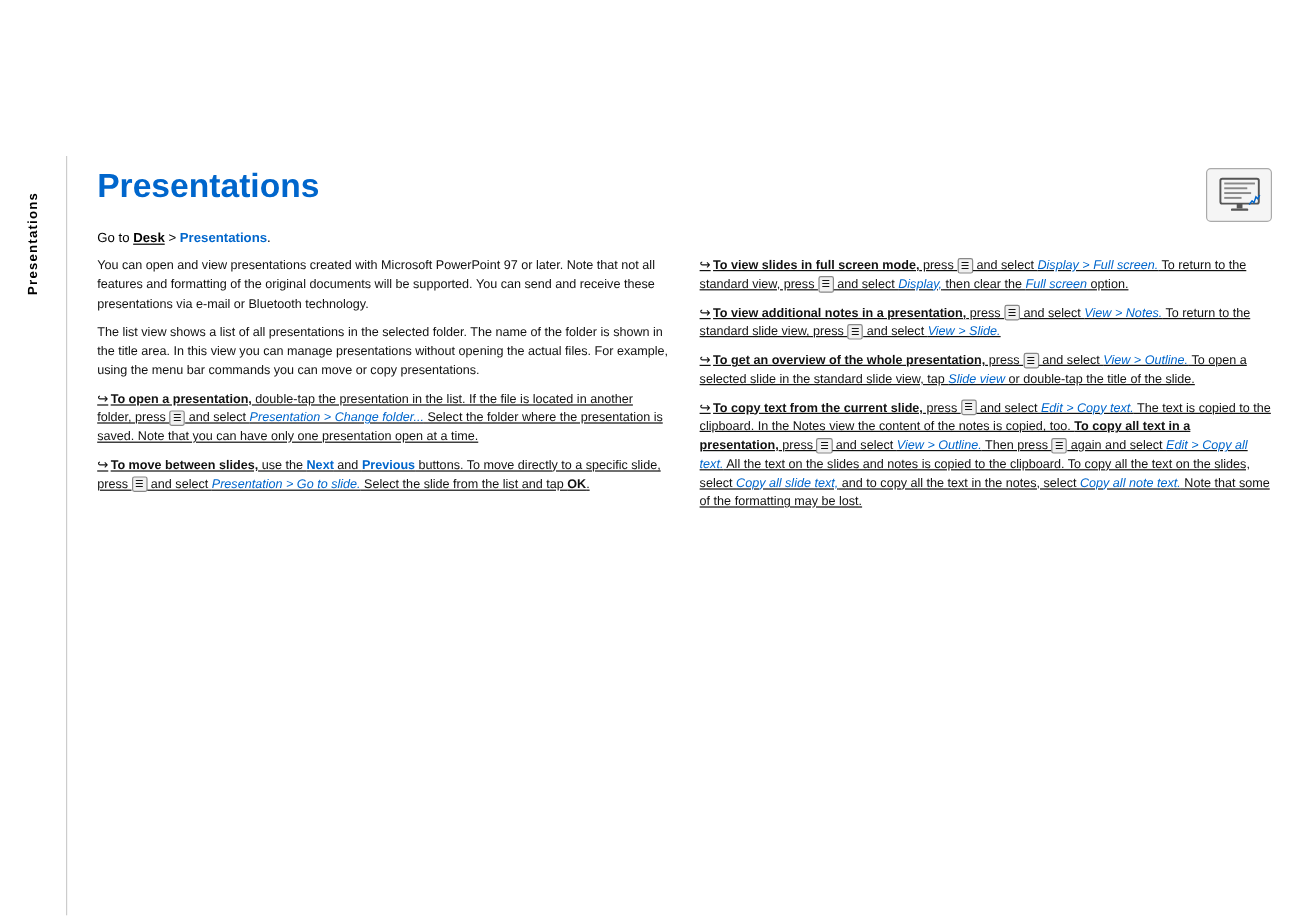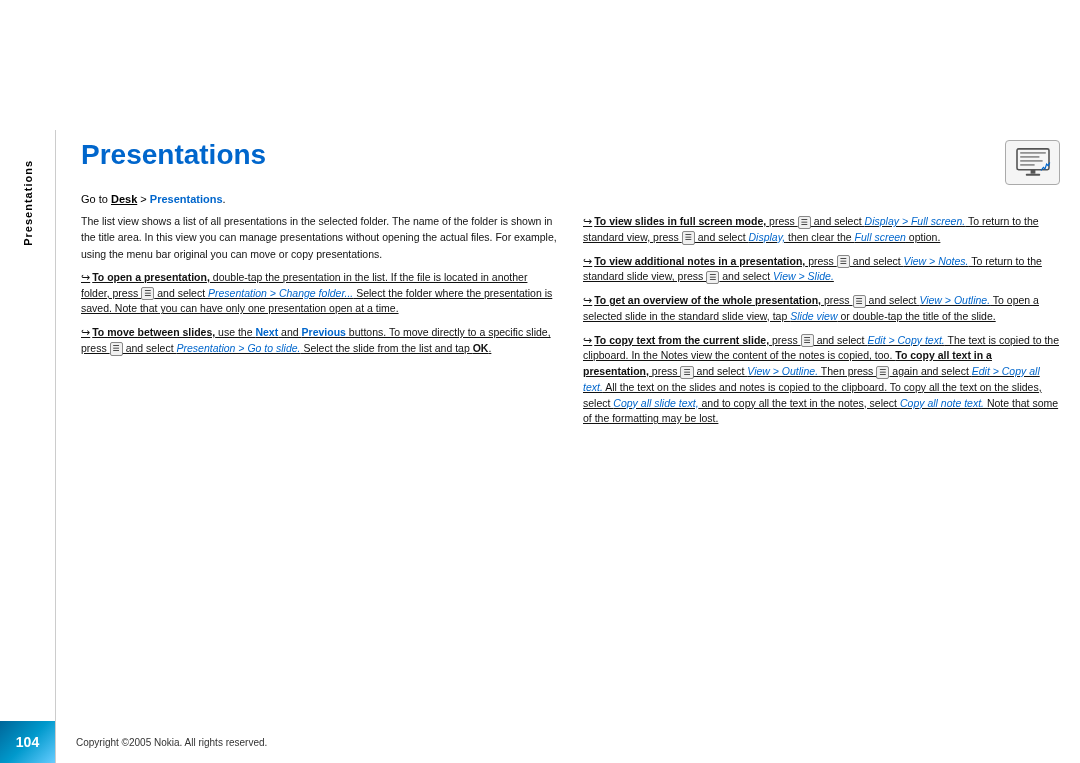--- a/index.html
+++ b/index.html
@@ -251,21 +251,22 @@
         </div>
       </div>
 
       <div class="breadcrumb">
         <span>Go to </span><span class="breadcrumb-bold">Desk</span><span> &gt; </span><span class="breadcrumb-link">Presentations</span><span>.</span>
       </div>
 
       <div class="two-columns">
 
         <div class="column">
-          <p>The list view shows a list of all presentations in the selected folder. The name of the folder is shown in the title area. In this view you can manage presentations without opening the actual files. For example, using the menu bar original you can move or copy presentations.</p>
+          <p>You can open and view presentations created with Microsoft PowerPoint 97 or later. Note that not all features and formatting of the original documents will be supported. You can send and receive these presentations via e-mail or Bluetooth technology.</p>
+          <p>The list view shows a list of all presentations in the selected folder. The name of the folder is shown in the title area. In this view you can manage presentations without opening the actual files. For example, using the menu bar commands you can move or copy presentations.</p>
 
 
           <div class="arrow-item">
             <span class="arrow-symbol">↪</span><span class="bold">To open a presentation,</span><span> double-tap the presentation in the list. If the file is located in another folder, press </span><span class="inline-key">☰</span><span> and select </span><span class="italic blue-link">Presentation &gt; Change folder...</span><span> Select the folder where the presentation is saved. Note that you can have only one presentation open at a time.</span>
           </div>
 
           <div class="arrow-item">
             <span class="arrow-symbol">↪</span><span class="bold">To move between slides,</span><span> use the </span><span class="bold blue-link">Next</span><span> and </span><span class="bold blue-link">Previous</span><span> buttons. To move directly to a specific slide, press </span><span class="inline-key">☰</span><span> and select </span><span class="italic blue-link">Presentation &gt; Go to slide.</span><span> Select the slide from the list and tap </span><span class="bold">OK</span><span>.</span>
           </div>
         </div>
@@ -287,21 +288,14 @@
           <div class="arrow-item">
             <span class="arrow-symbol">↪</span><span class="bold">To copy text from the current slide,</span><span> press </span><span class="inline-key">☰</span><span> and select </span><span class="italic blue-link">Edit &gt; Copy text.</span><span> The text is copied to the clipboard. In the Notes view the content of the notes is copied, too. </span><span class="bold">To copy all text in a presentation,</span><span> press </span><span class="inline-key">☰</span><span> and select </span><span class="italic blue-link">View &gt; Outline.</span><span> Then press </span><span class="inline-key">☰</span><span> again and select </span><span class="italic blue-link">Edit &gt; Copy all text.</span><span> All the text on the slides and notes is copied to the clipboard. To copy all the text on the slides, select </span><span class="italic blue-link">Copy all slide text,</span><span> and to copy all the text in the notes, select </span><span class="italic blue-link">Copy all note text.</span><span> Note that some of the formatting may be lost.</span>
           </div>
 
         </div>
       </div>
 
     </div>
   </div>
 
-  <div class="footer">
-    <div class="page-number-box">
-      <span>104</span>
-    </div>
-    <div style="width:1px; background:#ccc; align-self:stretch;"></div>
-    <span class="footer-text">Copyright ©2005 Nokia. All rights reserved.</span>
-  </div>
 
 </div>
 
 </body></html>

